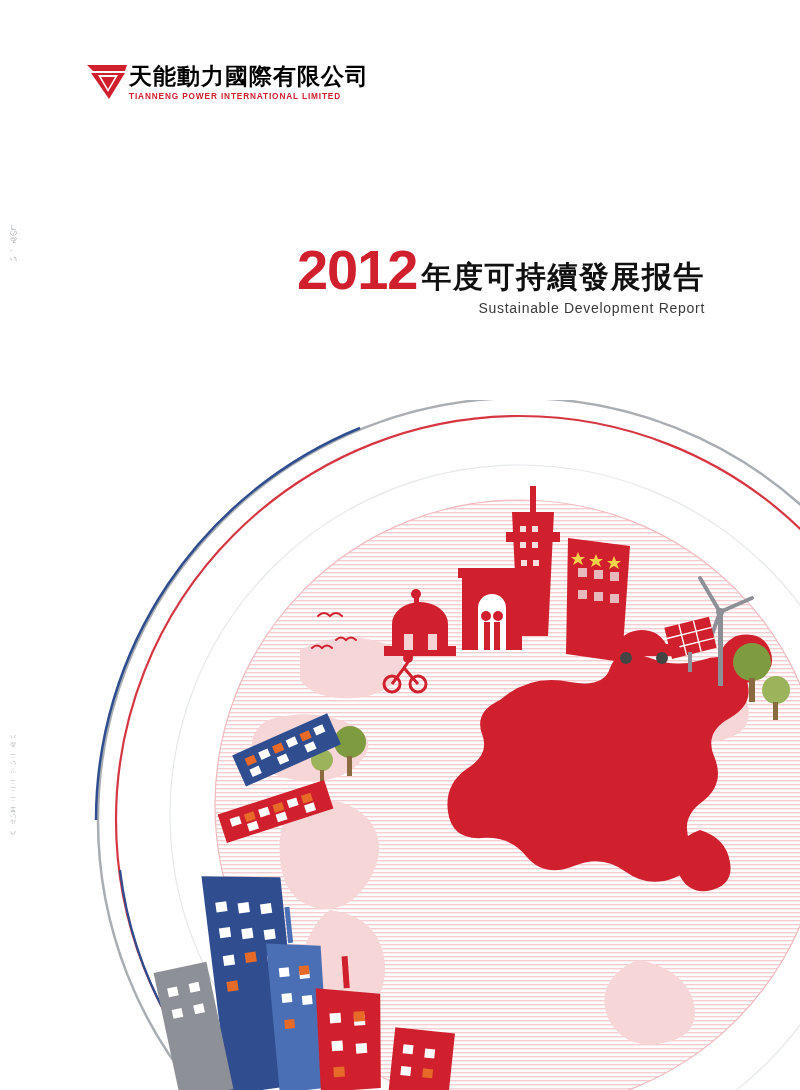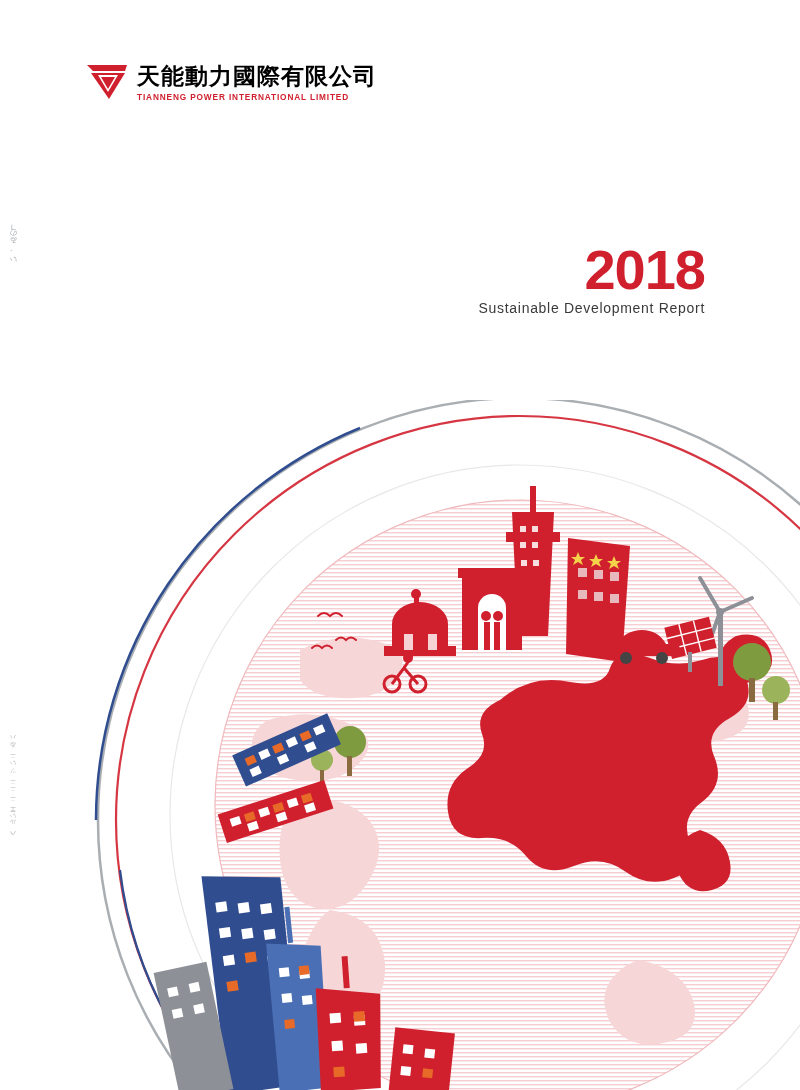--- a/index.html
+++ b/index.html
@@ -36,22 +36,21 @@
   }
   .spine-top { top: 225px; }
   .spine-bottom { top: 735px; font-size: 6px; color: #b0b4b8; }
 
   
   .logo-block {
     position: absolute;
     left: 85px;
     top: 62px;
     display: flex;
-    align-items: center;
-    gap: 8px;
+    align-items: flex-start;
   }
   .logo-mark {
     width: 44px;
     height: 40px;
     position: relative;
     flex: none;
   }
   .logo-text-wrap {
     display: flex;
     flex-direction: column;
@@ -145,21 +144,22 @@
       </svg>
     </div>
     <div class="logo-text-wrap">
       <div class="logo-cn">天能動力國際有限公司</div>
       <div class="logo-en">TIANNENG POWER INTERNATIONAL LIMITED</div>
     </div>
   </div>
 
   <div class="title-block">
     <div class="title-row">
-      <div class="title-year">2018</div>
+      <div class="title-year">2012</div>
+      <div class="title-cn">年度可持續發展报告</div>
     </div>
     <div class="title-en">Sustainable Development Report</div>
   </div>
 
   <div class="artwork">
     <svg width="800" height="690" viewBox="0 0 800 690">
       <defs>
         <clipPath id="globeClip">
           <circle cx="520" cy="405" r="305"></circle>
         </clipPath>

